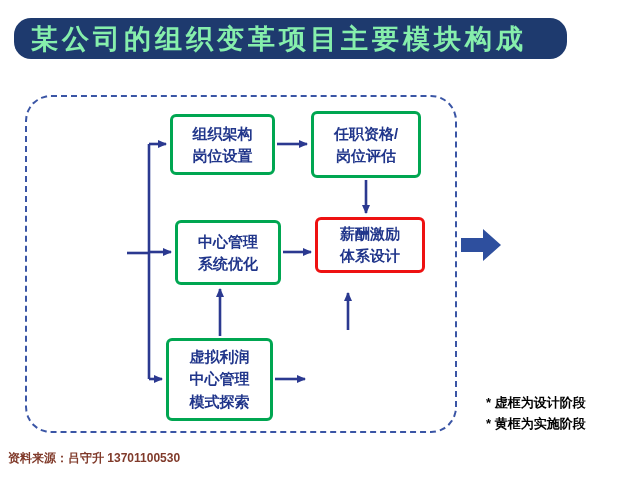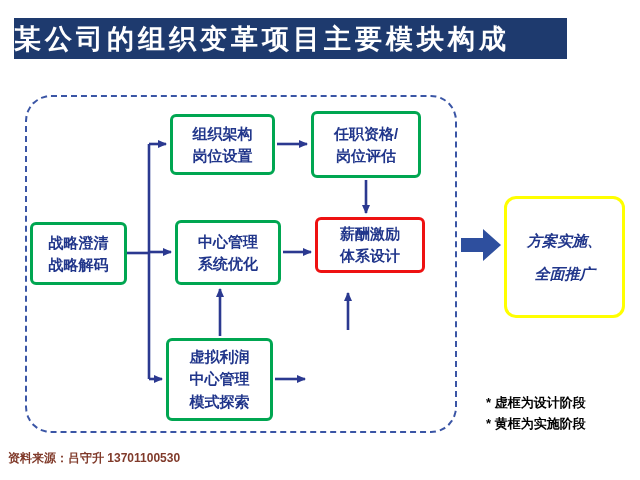--- a/index.html
+++ b/index.html
@@ -7,24 +7,25 @@
   body {
     background:#ffffff;
     font-family:"Liberation Sans","DejaVu Sans",sans-serif;
     position:relative;
     overflow:hidden;
   }
   .stage { position:absolute; left:0; top:0; width:640px; height:480px; background:#fff; }
 
   .title-bar {
     position:absolute; left:14px; top:18px; width:553px; height:41px;
-    background:#1e3a6e; color:#ffffff;
-    display:flex; align-items:center; padding-left:0;
+    background:#1e3a6e; color:#86efac;
+    display:flex; align-items:center; padding-left:17px;
     font-size:27px; font-weight:bold; letter-spacing:4px;
     white-space:nowrap;
+    border-radius:17px;
   }
 
   .dashed-frame {
     position:absolute; left:25px; top:95px; width:432px; height:338px;
     border:2px dashed #3a55a5; border-radius:26px;
     background:transparent;
   }
 
   .box {
     position:absolute; background:#ffffff;
@@ -75,35 +76,31 @@
 <body>
 
 <div class="stage">
 
   <div class="title-bar">
     <span>某公司的组织变革项目主要模块构成</span>
   </div>
 
   <div class="dashed-frame"></div>
 
-  <div class="box green  node-strategy">战略澄清
-战略解码</div>
   <div class="box green  node-org-structure">组织架构
 岗位设置</div>
   <div class="box green  node-qualification">任职资格/
 岗位评估</div>
   <div class="box green  node-performance">中心管理
 系统优化</div>
   <div class="box redbox node-compensation">薪酬激励
 体系设计</div>
   <div class="box green  node-virtual-profit">虚拟利润
 中心管理
 模式探索</div>
-  <div class="box yellow node-implementation">方案实施、
-全面推广</div>
 
   <svg class="connector-layer" width="640" height="480" viewBox="0 0 640 480" xmlns="http://www.w3.org/2000/svg">
     <defs>
       <marker id="ah" markerUnits="userSpaceOnUse" markerWidth="10" markerHeight="10" refX="8" refY="4" orient="auto">
         <path d="M0,0 L9,4 L0,8 Z" fill="#2b3990"></path>
       </marker>
     </defs>
 
     <path d="M127,253 L149,253" stroke="#2b3990" stroke-width="2.6" fill="none"></path>
     <path d="M149,144 L149,379" stroke="#2b3990" stroke-width="2.6" fill="none"></path>

